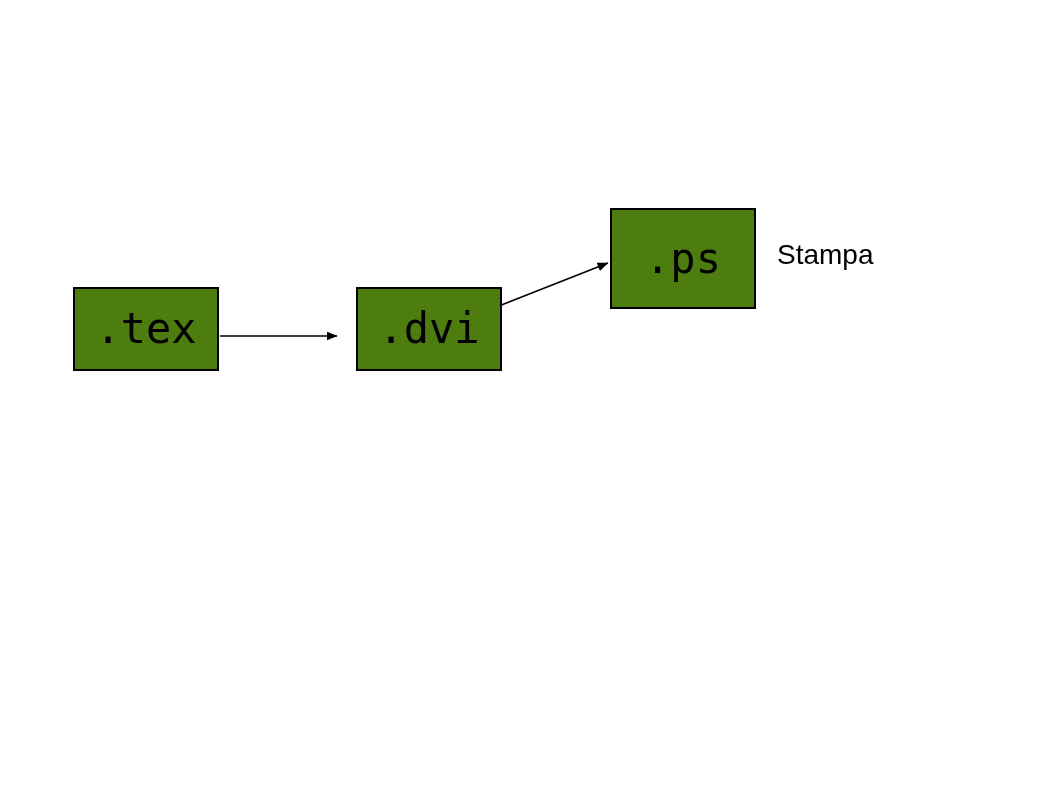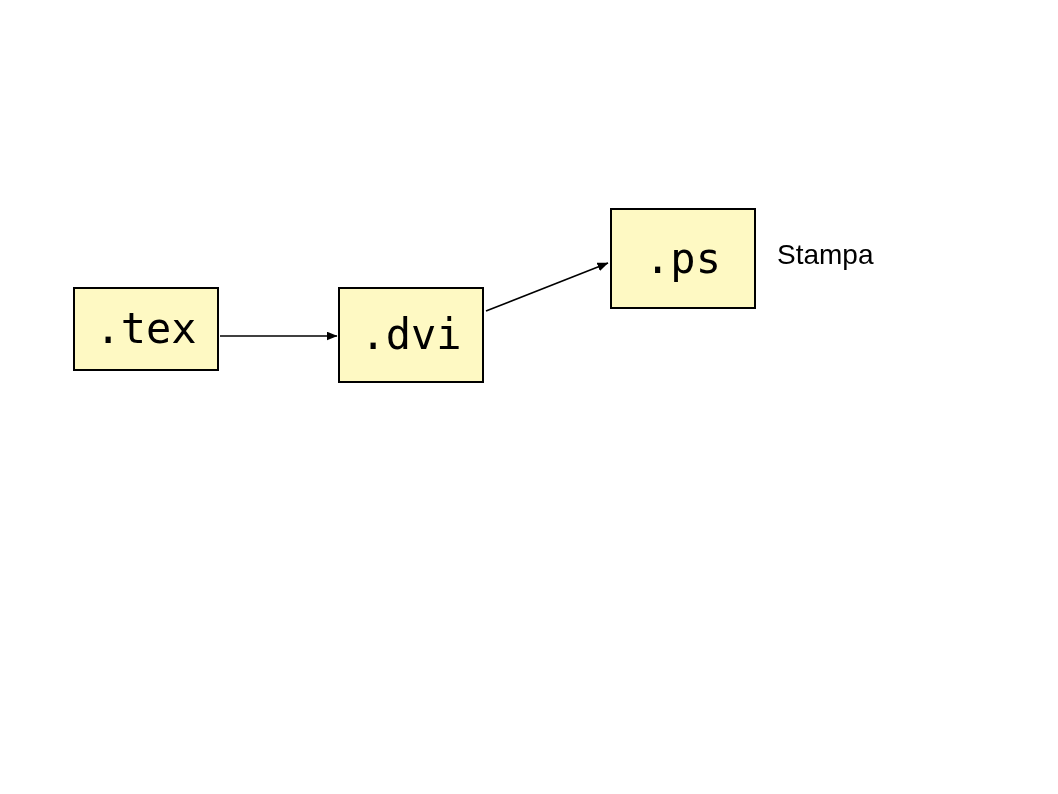--- a/index.html
+++ b/index.html
@@ -14,36 +14,36 @@
   #canvas {
     position: relative;
     width: 1058px;
     height: 794px;
     background: #ffffff;
     overflow: hidden;
   }
   .node {
     position: absolute;
     box-sizing: border-box;
-    background: #fef9c3;
+    background: #4d7c0f;
     border: 2px solid #000000;
     display: flex;
     align-items: center;
     justify-content: center;
   }
   .node-label {
     font-family: "DejaVu Sans Mono", monospace;
     font-size: 42px;
     line-height: 1;
     color: #000000;
     white-space: pre;
     letter-spacing: 0px;
   }
   #node-tex  { left: 73px;  top: 287px; width: 146px; height: 84px; }
-  #node-dvi  { left: 338px; top: 287px; width: 146px; height: 96px; }
+  #node-dvi  { left: 356px; top: 287px; width: 146px; height: 84px; }
   #node-ps   { left: 610px; top: 208px; width: 146px; height: 101px; }
 
   #edges {
     position: absolute;
     left: 0;
     top: 0;
     width: 1058px;
     height: 794px;
     pointer-events: none;
   }

